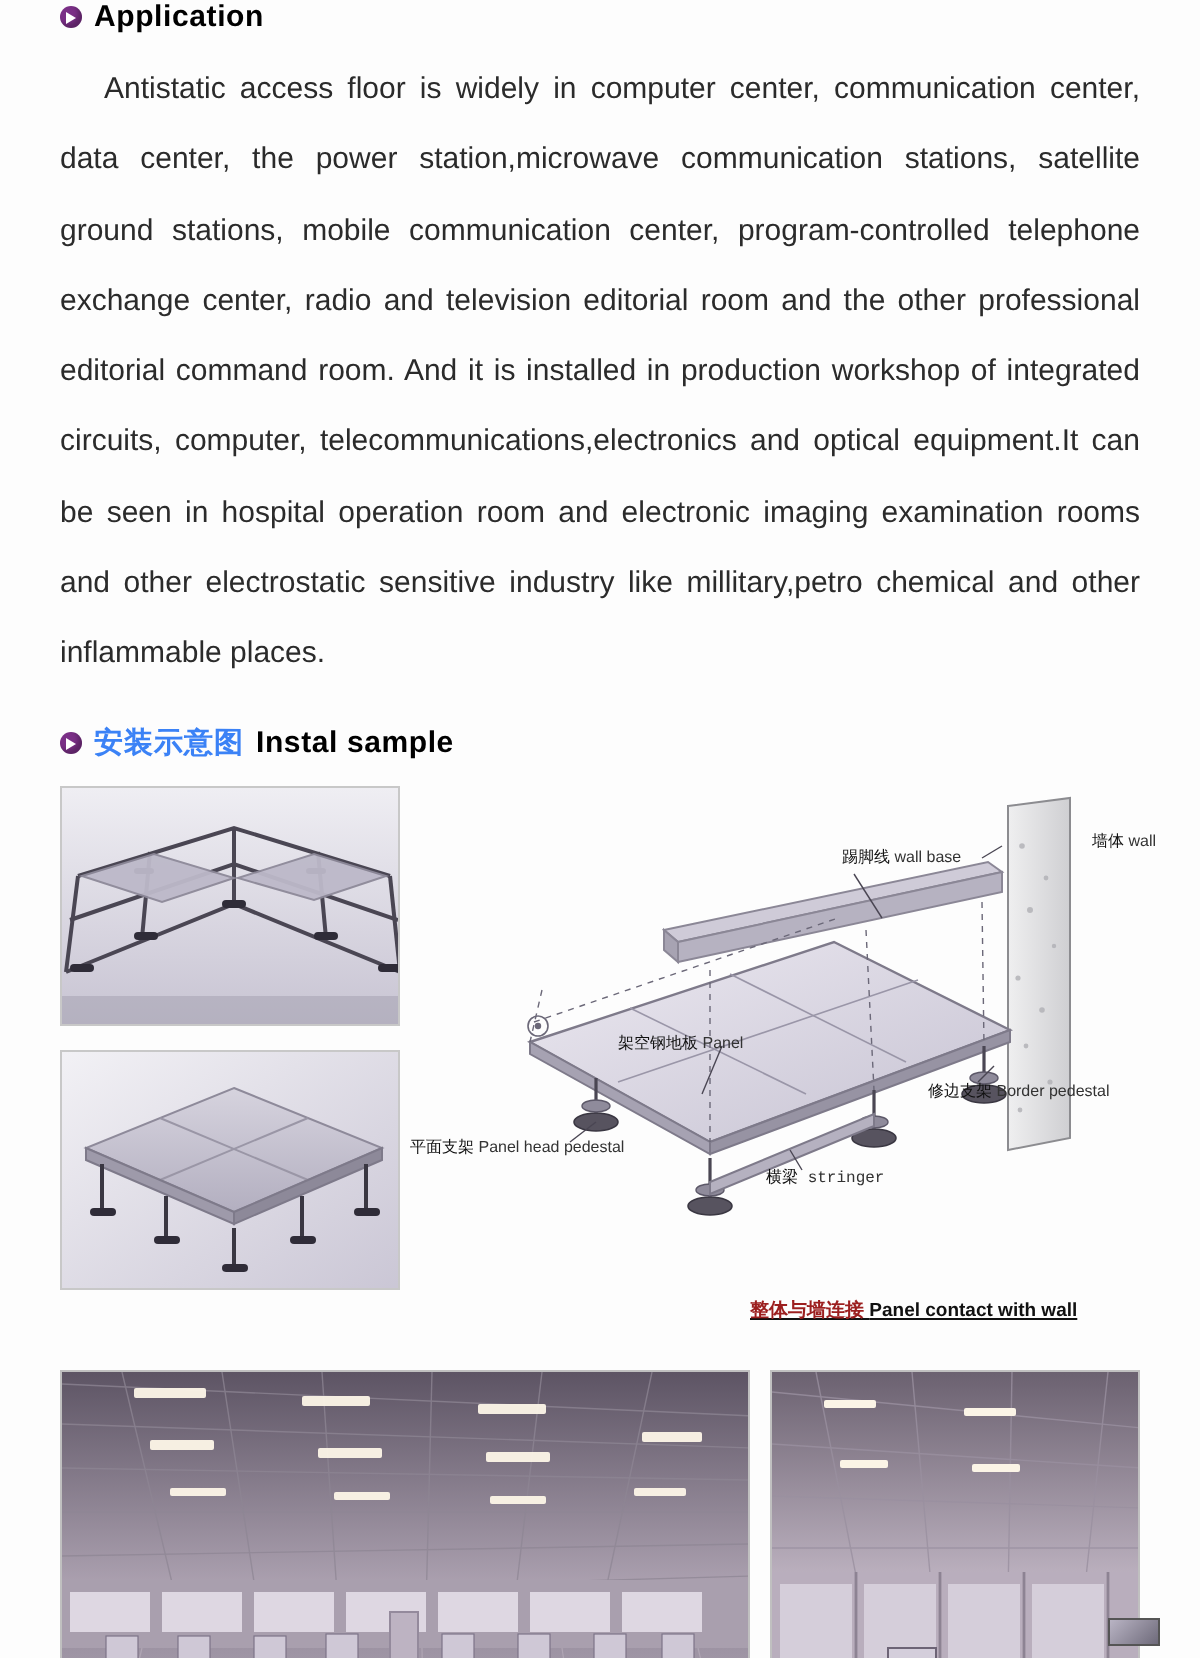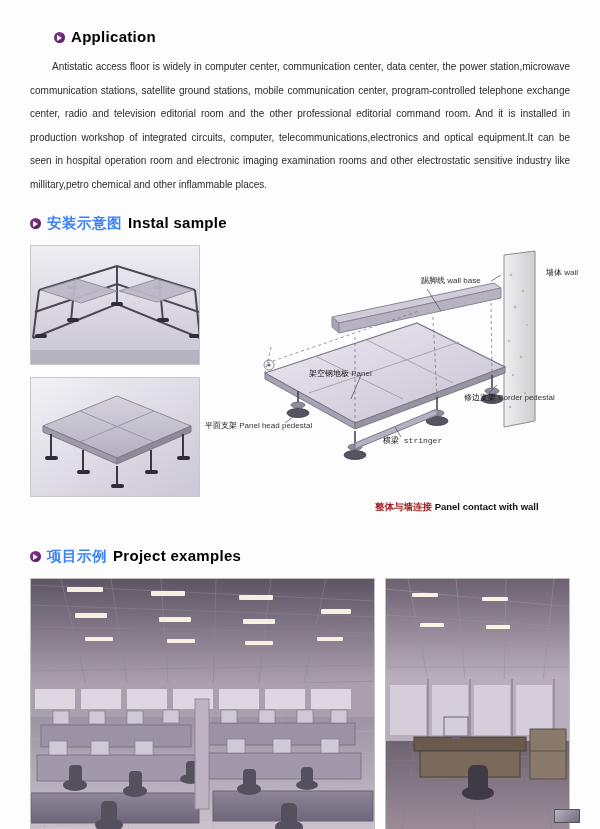--- a/index.html
+++ b/index.html
@@ -49,25 +49,25 @@
     letter-spacing: 0.5px;
   }
   .head-en {
     font-size: 15px;
     font-weight: bold;
     color: #000000;
     letter-spacing: 0.3px;
   }
 
   
-  #application-heading { padding-top: 28px; margin-left: 24px; }
+  #application-heading { padding-top: 0; }
   .app-text {
     margin: 10px 30px 0 30px;
     width: 540px;
-    font-size: 10px;
+    font-size: 15px;
     line-height: 2.35;
     color: #2b2b2b;
     text-align: justify;
     text-indent: 22px;
     text-justify: inter-word;
   }
 
   
   #install-heading { margin-top: 18px; }
   .install-area {
@@ -105,20 +105,21 @@
   .dlabel .cn { color: #111; }
   .dlabel .en { color: #333; }
   .dlabel-red { color: #9c1f1f; }
   .caption-wallcontact {
     position: absolute;
     left: 170px; top: 256px;
     font-size: 9.5px;
     font-weight: bold;
     color: #111;
     white-space: nowrap;
+    text-decoration: underline;
   }
 
   
   #project-heading { margin-top: 22px; }
   .projects {
     position: relative;
     margin-top: 12px;
     height: 270px;
   }
   #project-photo-1 {
@@ -359,25 +360,20 @@
         <span class="en">stringer</span>
       </div>
 
       <div class="caption-wallcontact">
         <span class="dlabel-red">整体与墙连接</span>
         <span>Panel contact with wall</span>
       </div>
     </div>
   </div>
 
-  <div class="section-head" id="project-heading">
-    <span class="bullet"></span>
-    <span class="head-cn">项目示例</span>
-    <span class="head-en">Project examples</span>
-  </div>
 
   <div class="projects">
 
     <div id="project-photo-1">
       <svg width="345" height="262" viewBox="0 0 345 262" style="position:absolute;left:0;top:0;">
         <defs>
           <linearGradient id="ceil" x1="0" y1="0" x2="0" y2="1">
             <stop offset="0%" stop-color="#5d5464"></stop>
               <stop offset="100%" stop-color="#b4a9b8"></stop>
           </linearGradient>

